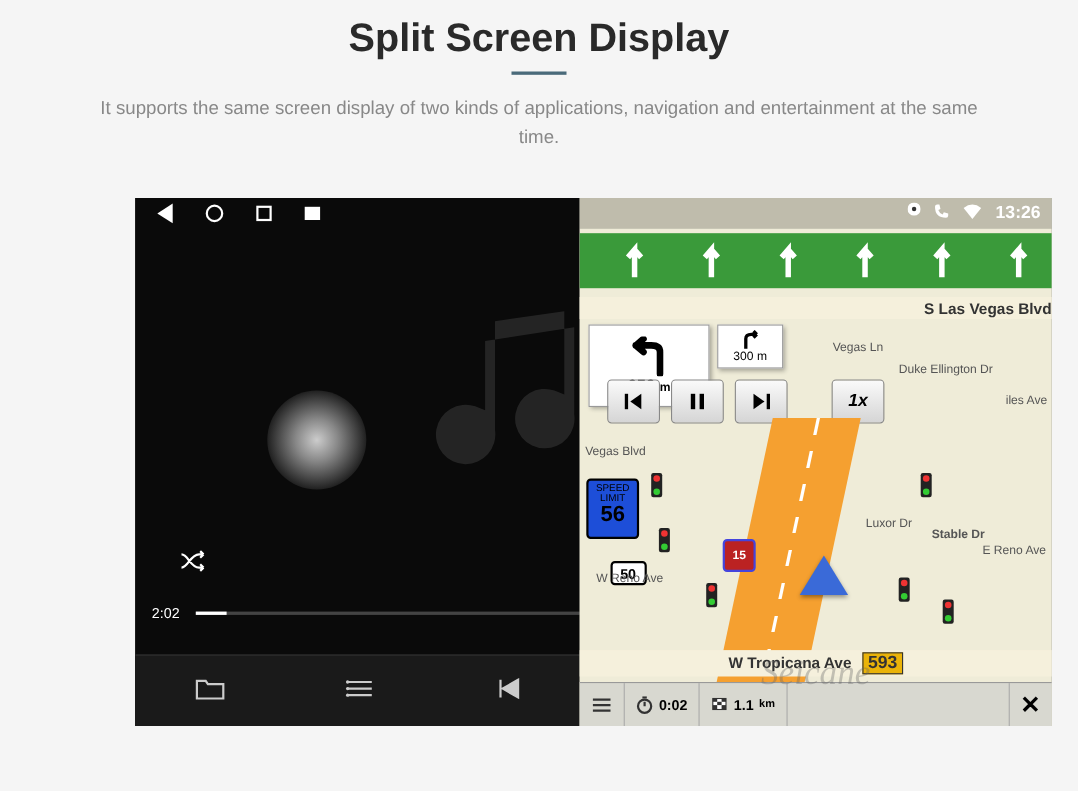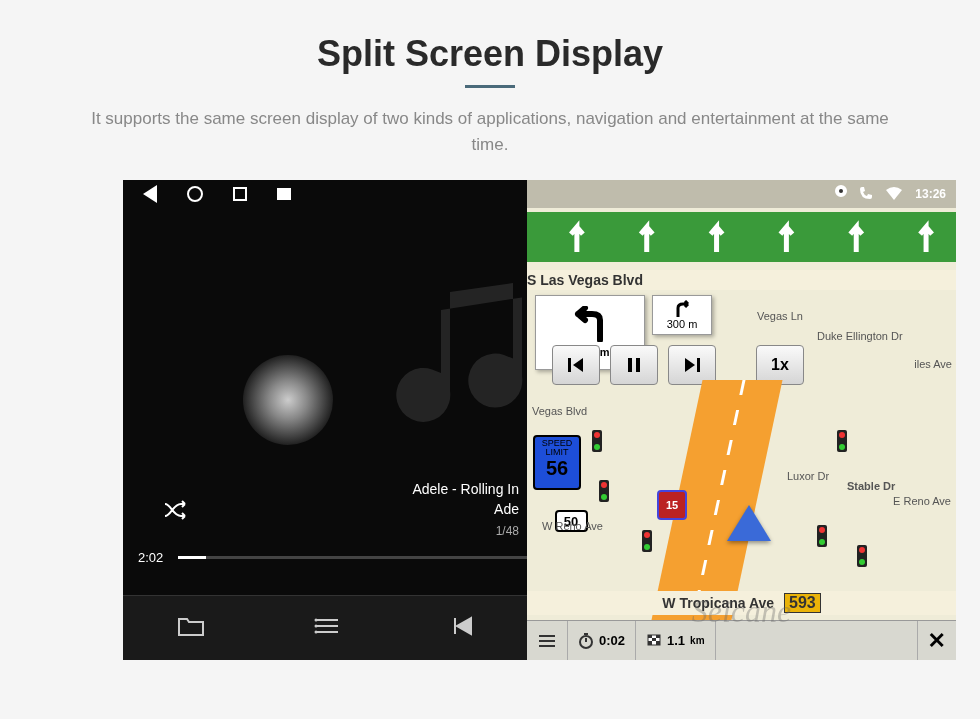--- a/index.html
+++ b/index.html
@@ -6,21 +6,21 @@
 body {
   width: 980px;
   height: 719px;
   background: #f5f5f5;
   font-family: Arial, sans-serif;
   position: relative;
   overflow: hidden;
 }
 .header {
   text-align: center;
-  padding-top: 33px;
+  padding-top: 13px;
 }
 .title {
   font-size: 36px;
   font-weight: bold;
   color: #2a2a2a;
 }
 .underline {
   width: 50px;
   height: 3px;
   background: #4a6a7a;
@@ -56,21 +56,21 @@
   background: #e8e8d8;
 }
 
 .status-bar {
   position: absolute;
   top: 0; left: 0; right: 0;
   height: 28px;
   display: flex;
   align-items: center;
   color: #fff;
-  font-size: 12px;
+  font-size: 16px;
 }
 .status-left {
   display: flex;
   gap: 30px;
   padding-left: 20px;
   align-items: center;
 }
 .status-right {
   position: absolute;
   right: 10px;
@@ -166,21 +166,21 @@
 .green-strip {
   position:absolute;
   top:32px; left:0; right:0;
   height: 50px;
   background: #3a9a3a;
 }
 .street1 {
   position:absolute;
   top:90px;
   left:0; right:0;
-  text-align:left;
+  text-align:right;
   font-size:14px;
   font-weight:bold;
   color:#333;
   background:#f5f0dc;
   padding:2px 0;
 }
 .turn-panel {
   position:absolute;
   top:115px;
   left:8px;
@@ -232,20 +232,21 @@
   width:3px;
   height:100%;
   background: repeating-linear-gradient(180deg, #fff 0, #fff 15px, transparent 15px, transparent 30px);
 }
 .media-controls {
   position:absolute;
   top:165px;
   left:25px;
   display:flex;
   gap:10px;
+  font-style:italic;
 }
 .mc-btn {
   width:48px; height:40px;
   background: linear-gradient(#fafafa, #d5d5d5);
   border:1px solid #888;
   border-radius:4px;
   display:flex;
   align-items:center;
   justify-content:center;
   font-size:16px;
@@ -393,25 +394,20 @@
       </svg>
       <div class="touch-circle"></div>
     </div>
 
     <div class="shuffle-icon">
       <svg width="26" height="20" viewBox="0 0 26 20">
           <path d="M2 4 C8 4 10 16 18 16 L22 16 M22 16 L19 13 M22 16 L19 19 M2 16 C8 16 10 4 18 4 L22 4 M22 4 L19 1 M22 4 L19 7" stroke="#fff" stroke-width="2" fill="none"></path>
         </svg>
     </div>
 
-    <div class="track-info">
-      <div>Adele - Rolling In</div>
-      <div>Ade</div>
-      <div class="track-count">1/48</div>
-    </div>
 
     <div class="progress-area">
       <span>2:02</span>
       <div class="progress-bar">
         <div class="progress-fill"></div>
       </div>
     </div>
 
     <div class="bottom-bar">
       <div>

